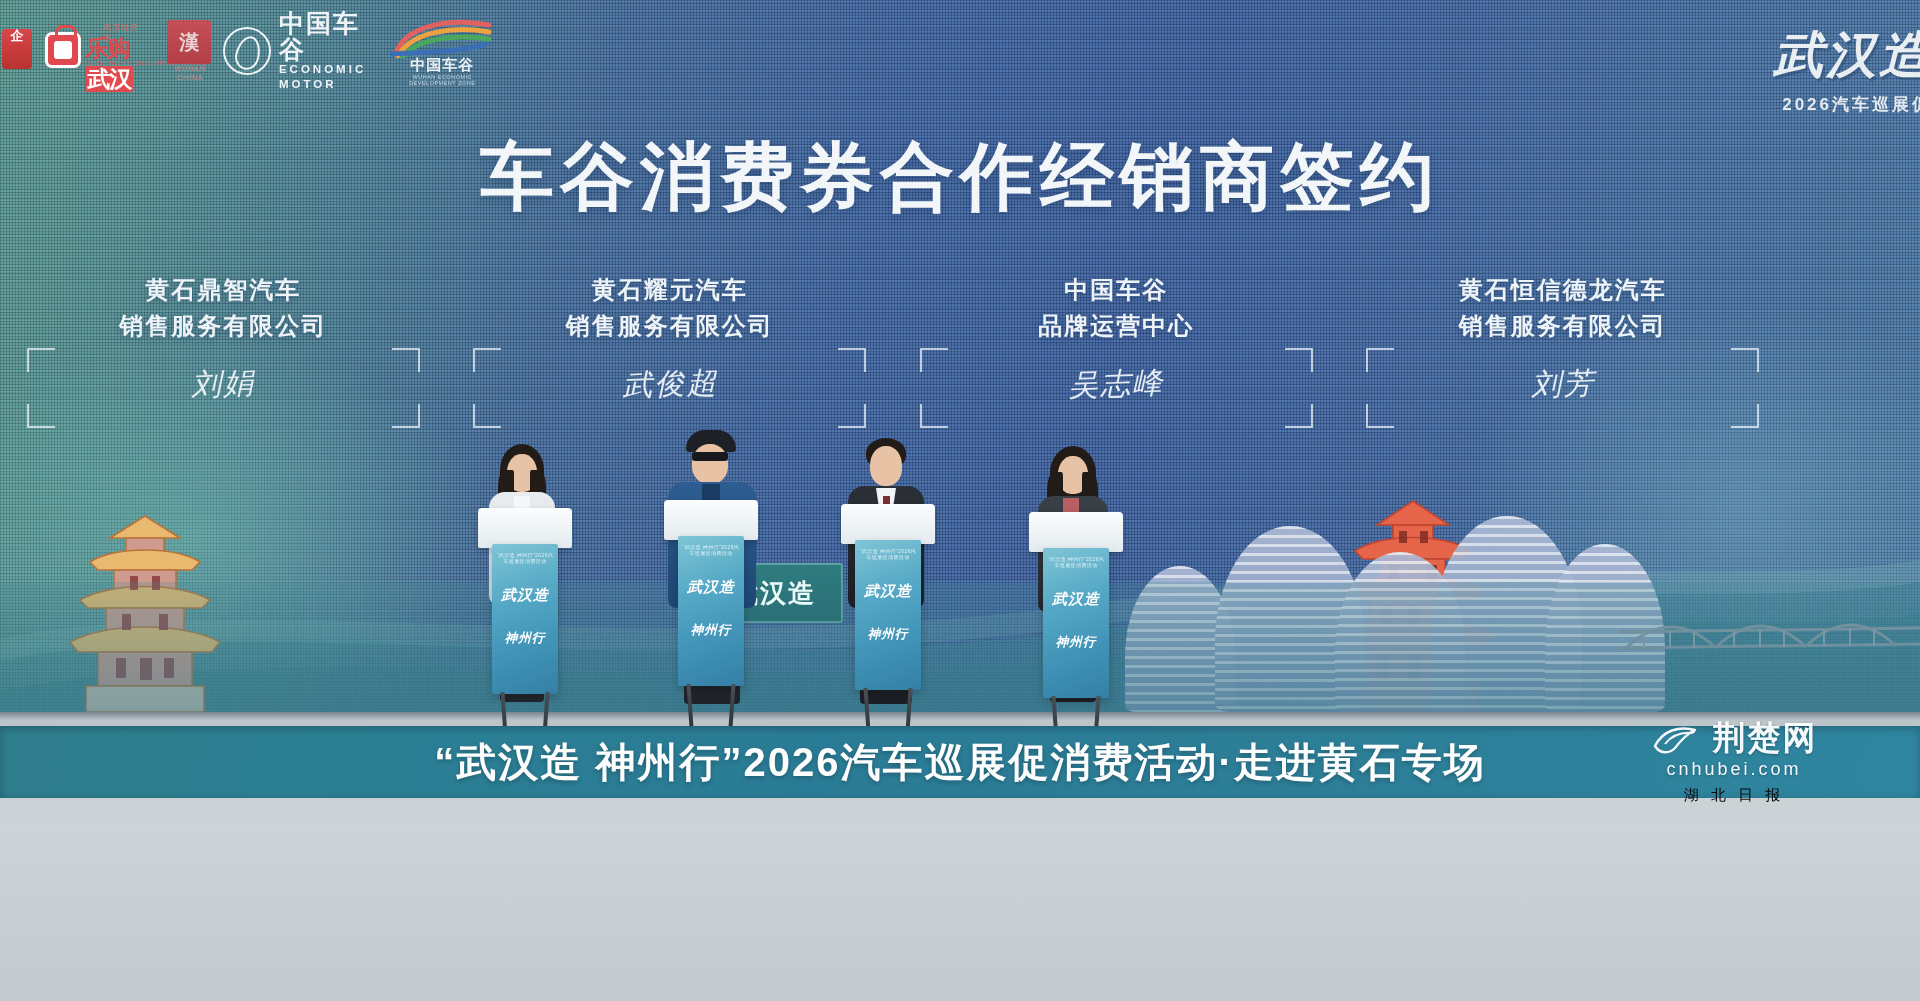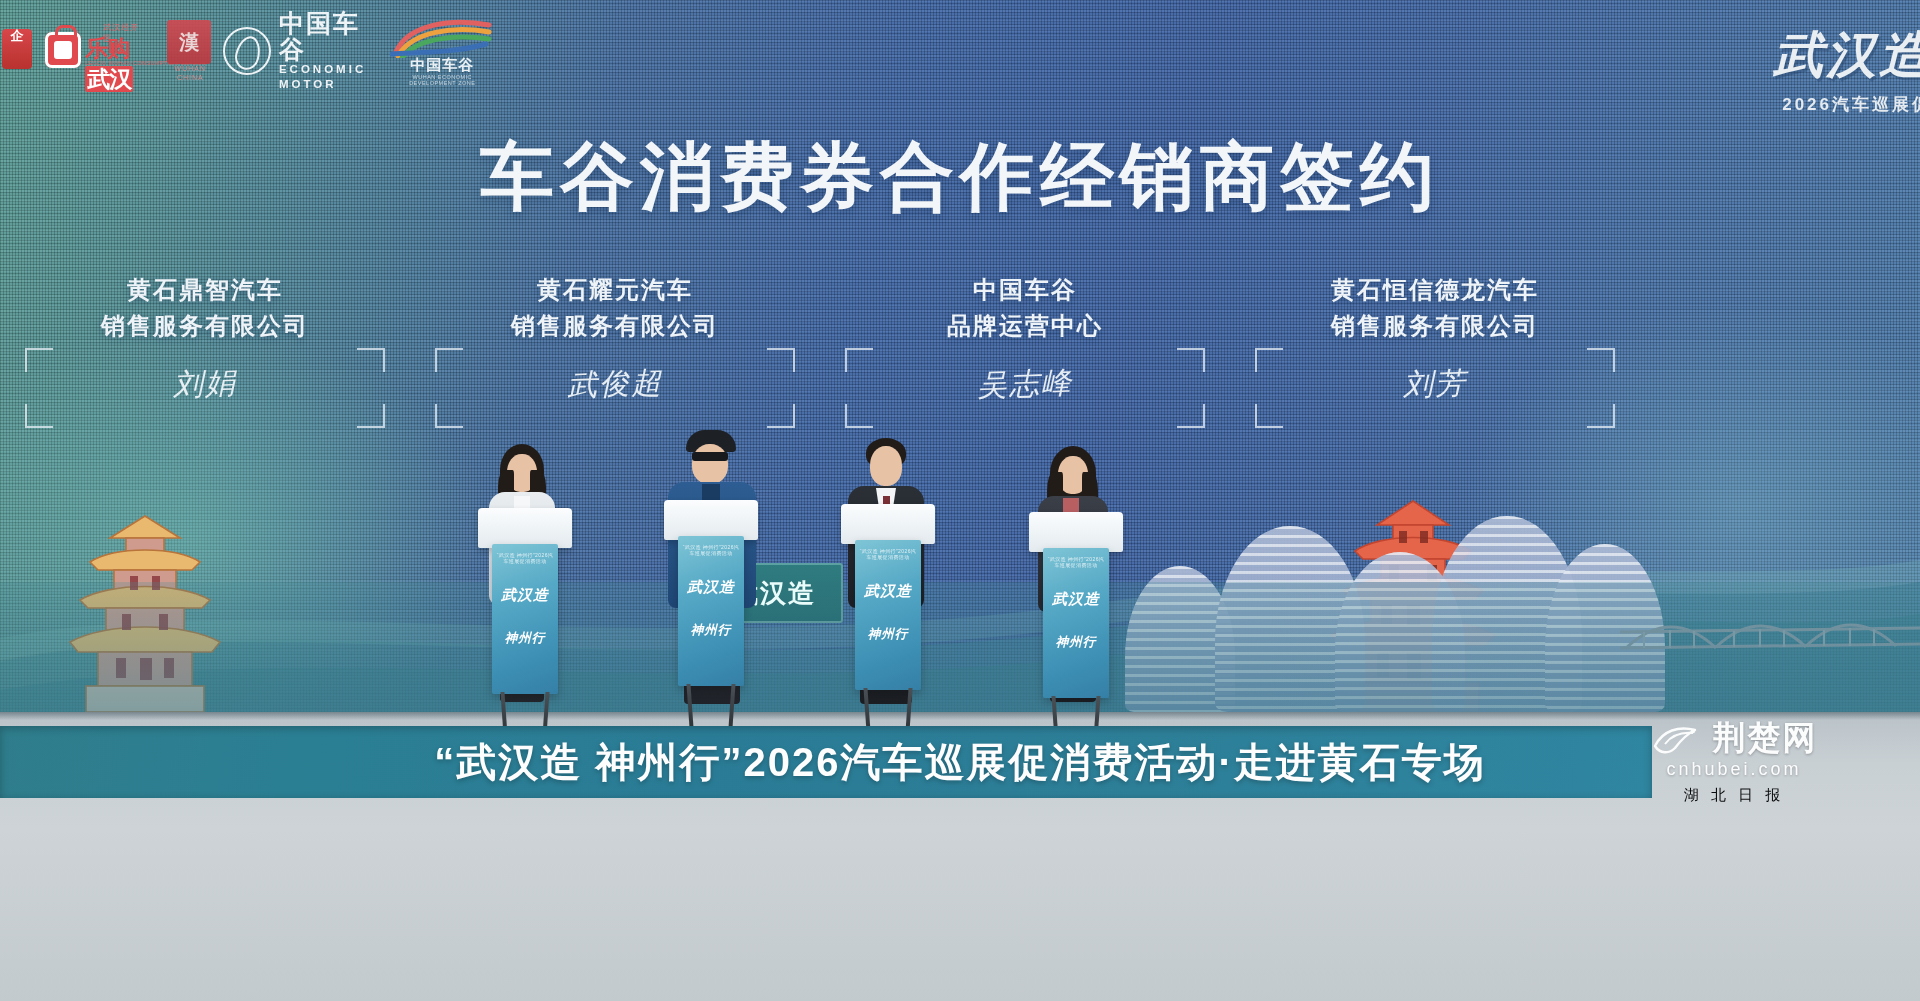--- a/index.html
+++ b/index.html
@@ -92,21 +92,21 @@
     text-shadow:2px 3px 0 rgba(40,70,110,.45);white-space:nowrap;}
   .ev-logo .ev-sub{font-size:17px;font-weight:700;color:#e4eaef;letter-spacing:3px;
     margin-top:4px;white-space:nowrap;}
 
   
   .headline{position:absolute;left:0;top:128px;width:1920px;text-align:center;
     font-size:74px;font-weight:700;color:#f2f6f9;letter-spacing:6px;
     text-shadow:0 3px 10px rgba(20,50,90,.35);}
 
   
-  .panels{position:absolute;left:0;top:252px;width:1640px;height:190px;display:flex;}
+  .panels{position:absolute;left:0;top:252px;width:1786px;height:190px;display:flex;}
   .panel{flex:1;position:relative;}
   .panel .pname{position:absolute;left:0;top:20px;width:100%;text-align:center;
     color:#eef3f7;font-size:24px;font-weight:700;line-height:36px;letter-spacing:2px;
     text-shadow:0 2px 6px rgba(20,50,90,.4);}
   .panel .brackets{position:absolute;left:6%;top:96px;width:88%;height:80px;}
   .br{position:absolute;width:26px;height:22px;border-color:rgba(235,242,248,.75);border-style:solid;}
   .br.tl{left:0;top:0;border-width:2px 0 0 2px;}
   .br.tr{right:0;top:0;border-width:2px 2px 0 0;}
   .br.bl{left:0;bottom:0;border-width:0 0 2px 2px;}
   .br.br2{right:0;bottom:0;border-width:0 2px 2px 0;}
@@ -129,21 +129,21 @@
     background:linear-gradient(to bottom, rgba(70,140,150,.25), rgba(60,125,140,.55));}
   .swoosh{position:absolute;left:0;bottom:0;width:1920px;height:170px;}
 
   
   .floor{position:absolute;left:0;top:712px;width:1920px;height:289px;
     background:linear-gradient(to bottom,#b9c2c8 0%,#c9d0d4 18%,#cdd3d6 40%,#c3cace 100%);}
   .floor-edge{position:absolute;left:0;top:712px;width:1920px;height:8px;
     background:linear-gradient(to bottom, rgba(40,60,70,.45), rgba(255,255,255,0));}
 
   
-  .banner{position:absolute;left:0;top:726px;width:1652px;height:72px;
+  .banner{position:absolute;left:0;top:726px;width:1920px;height:72px;
     background:linear-gradient(100deg,#2f7d8c 0%,#2b7f93 18%,#2a7c96 42%,#2d7f98 70%,#2f86a0 100%);
     box-shadow:0 2px 8px rgba(0,0,0,.25) inset;}
   .banner .btxt{position:absolute;left:0;top:0;width:1920px;height:72px;
     display:flex;align-items:center;justify-content:center;
     color:#fdfdfd;font-size:40px;font-weight:700;letter-spacing:2px;
     text-shadow:0 2px 5px rgba(0,0,0,.25);white-space:nowrap;}
 
   
   .podium{position:absolute;width:66px;}
   .pod-top{position:absolute;left:-14px;top:0;width:94px;height:40px;

